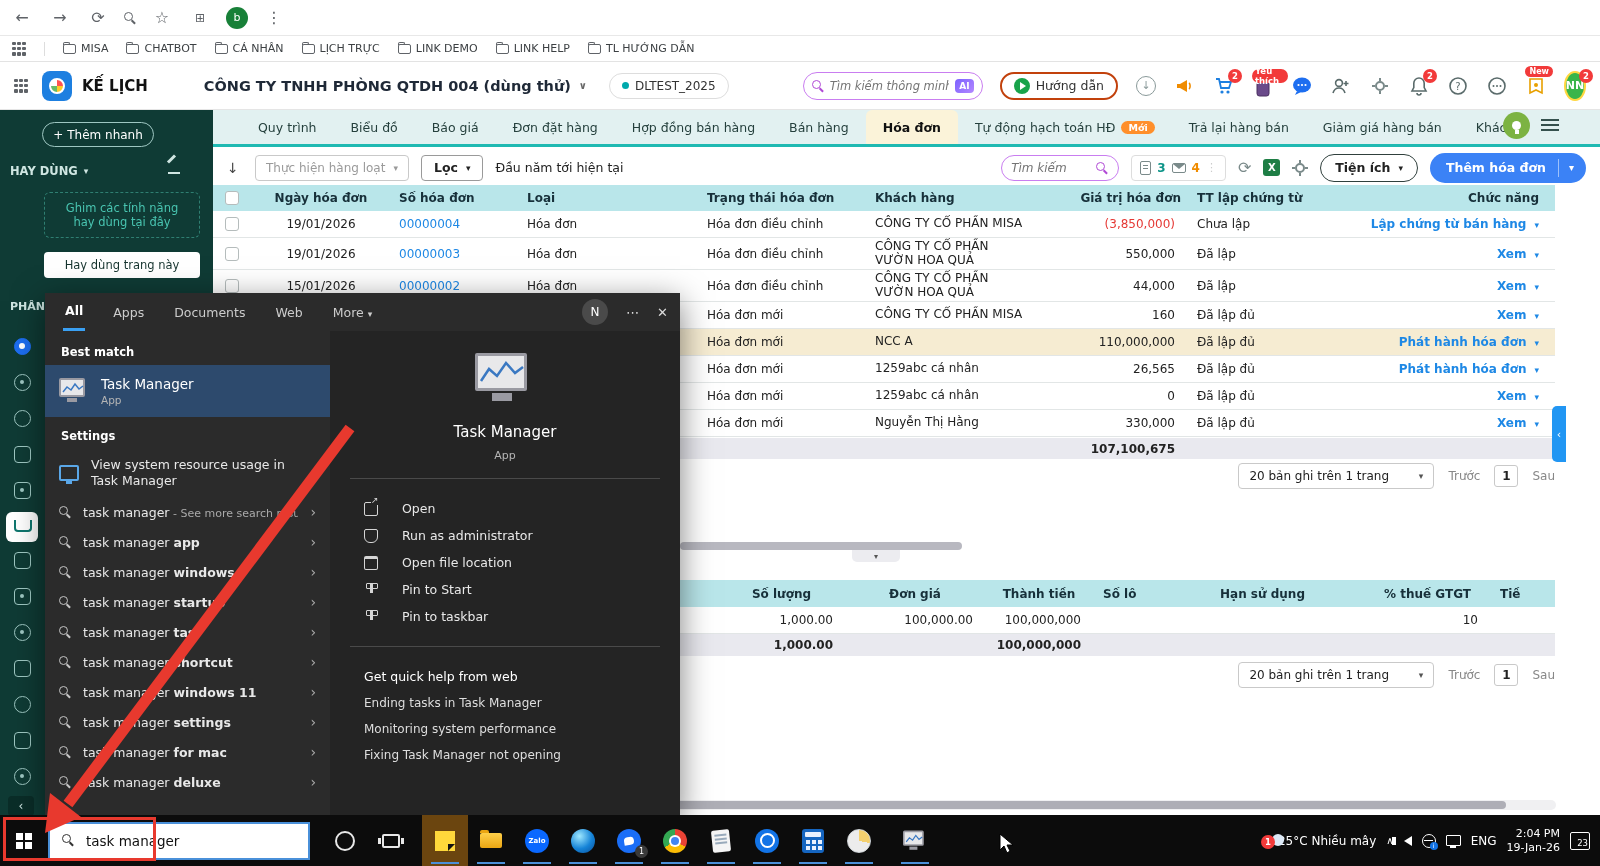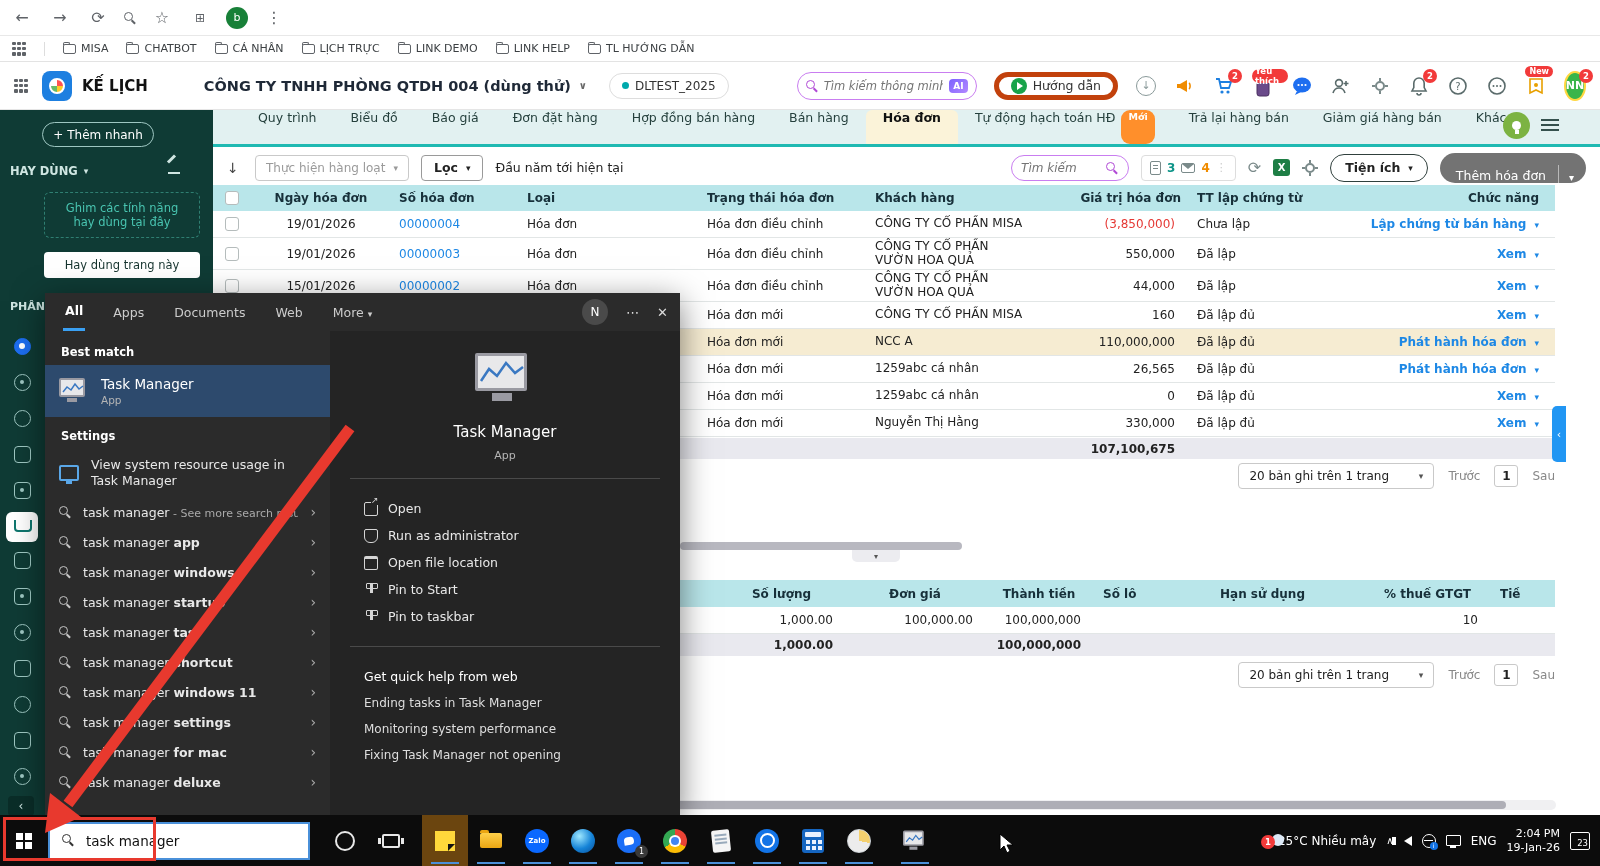--- a/index.html
+++ b/index.html
@@ -27,21 +27,21 @@
   .logo{width:30px;height:30px;border-radius:8px;background:#1d7fe0;display:flex;align-items:center;justify-content:center}
   .logo i{width:16px;height:16px;border-radius:50%;background:conic-gradient(#ff5252 0 25%,#ffca28 25% 50%,#66bb6a 50% 75%,#fff 75% 100%);border:2px solid #fff}
   .brand-name{font-weight:bold;font-size:15px;color:#111}
   #company{margin-left:56px;font-weight:bold;font-size:14.5px;color:#1f2937;display:flex;align-items:center;gap:8px;cursor:pointer}
   #dbpill{margin-left:22px;border:1px solid #ddd;border-radius:14px;height:26px;display:flex;align-items:center;gap:6px;padding:0 12px;font-size:12px;color:#333}
   #dbpill .dot{width:7px;height:7px;border-radius:50%;background:#00a9ac}
   #hdr-right{margin-left:auto;display:flex;align-items:center;gap:17px}
   #smart-search{width:180px;height:28px;border:1.5px solid #c97df0;border-radius:15px;display:flex;align-items:center;padding:0 8px;gap:6px}
   #smart-search input{border:none;outline:none;flex:1;font-size:11.5px;color:#555;font-style:italic;background:transparent;font-family:inherit;min-width:0}
   .ai-chip{background:linear-gradient(135deg,#7b61ff,#b388ff);color:#fff;font-size:9px;font-weight:bold;border-radius:4px;padding:2px 4px}
-  #guide-btn{height:28px;border:5px solid #c2410c;border-radius:15px;display:flex;align-items:center;gap:6px;padding:0 12px;font-size:12.5px;color:#333;cursor:pointer}
+  #guide-btn{height:28px;border:2px solid #c2410c;border-radius:15px;display:flex;align-items:center;gap:6px;padding:0 12px;font-size:12.5px;color:#333;cursor:pointer}
   .play-c{width:16px;height:16px;border-radius:50%;background:#18a34a;position:relative}
   .play-c::after{content:"";position:absolute;left:6px;top:4px;border-left:6px solid #fff;border-top:4px solid transparent;border-bottom:4px solid transparent}
   .hic{position:relative;width:22px;height:22px;display:flex;align-items:center;justify-content:center;cursor:pointer;color:#5a6b6b}
   .badge{position:absolute;top:-6px;right:-7px;background:#f23a3a;color:#fff;border-radius:8px;font-size:8.5px;min-width:14px;height:14px;display:flex;align-items:center;justify-content:center;padding:0 3px;font-weight:bold}
   .badge.txt{right:-14px;border-radius:7px}
   .avatar-nn{width:30px;height:30px;border-radius:50%;background:#39b54a;color:#fff;font-weight:bold;font-size:11px;display:flex;align-items:center;justify-content:center;border:2px solid #ffd740}
   .new-tag{position:absolute;top:-9px;right:-6px;background:#f23a3a;color:#fff;font-size:8px;border-radius:6px;padding:1px 4px;font-weight:bold}
   .dl-c{width:20px;height:20px;border:1.5px solid #8a9a9a;border-radius:50%;display:flex;align-items:center;justify-content:center;font-size:11px;color:#8a9a9a}
   
   #sidebar{position:absolute;left:0;top:110px;width:213px;height:705px;background:#0f3b35;color:#d9eeea}
@@ -55,21 +55,21 @@
   .sic{position:absolute;left:14px;width:17px;height:17px;border:1.6px solid #9ec7c2;border-radius:4px}
   .sic.round{border-radius:50%}
   .sic.fill{background:#1d6ef0;border-color:#1d6ef0}
   .sic.fill::after{content:"";position:absolute;left:4px;top:4px;width:6px;height:6px;border-radius:50%;background:#fff}
   .sic.dot::after{content:"";position:absolute;left:5px;top:5px;width:4px;height:4px;border-radius:50%;background:#9ec7c2}
   .cart-active{position:absolute;left:6px;width:32px;height:30px;background:#fff;border-radius:6px}
   .cart-active::after{content:"";position:absolute;left:8px;top:8px;width:14px;height:10px;border:2px solid #0f766e;border-top:none;border-radius:0 0 4px 4px}
   #collapse{position:absolute;left:8px;top:686px;width:26px;height:20px;background:#0a2d28;border-radius:4px;color:#cfe6e2;font-size:12px;display:flex;align-items:center;justify-content:center;cursor:pointer}
   
   #tabbar{position:absolute;left:213px;top:110px;width:1387px;height:37px;background:#e2f1f1;border-bottom:3px solid #1fb9b2;display:flex;align-items:flex-end;padding-left:28px;z-index:1}
-  .tab{height:34px;display:flex;padding:0 17px;font-size:12.5px;color:#25403d;cursor:pointer;gap:6px;white-space:nowrap}
+  .tab{height:34px;display:flex;align-items:center;padding:0 17px;font-size:12.5px;color:#25403d;cursor:pointer;gap:6px;white-space:nowrap}
   .tab.active{background:#fbf3d9;font-weight:bold;border-radius:6px 6px 0 0;color:#111}
   .moi{background:#ff8f2b;color:#fff;border-radius:9px;font-size:9.5px;padding:1px 7px;font-weight:bold}
   #bulb{position:absolute;left:1290px;top:2px;width:27px;height:27px;border-radius:50%;background:#7cb342;display:flex;align-items:center;justify-content:center}
   #bulb i{width:9px;height:9px;border-radius:50%;background:#fff;position:relative}
   #bulb i::after{content:"";position:absolute;left:2.5px;top:9px;width:4px;height:4px;background:#fff}
   #tab-set{position:absolute;left:1328px;top:9px;width:18px;height:14px;cursor:pointer}
   #tab-set i{display:block;height:2px;background:#35514e;margin-bottom:3px}
   #toolbar{position:absolute;left:213px;top:150px;width:1387px;height:35px;background:#fff;display:flex;align-items:center;padding:0 14px;gap:12px}
   #sort-ic{width:16px;height:16px;position:relative;color:#444;font-size:14px}
   .btn-o{height:26px;border:1px solid #c9c9c9;border-radius:4px;display:flex;align-items:center;gap:8px;padding:0 10px;font-size:12px;color:#9a9a9a;background:#fff}
@@ -90,21 +90,21 @@
   .tool-gl{color:#7a8a8a;font-size:16px;cursor:pointer}
   .xls{width:17px;height:17px;background:#1e7e45;color:#fff;border-radius:3px;font-size:10px;font-weight:bold;display:flex;align-items:center;justify-content:center;cursor:pointer}
   .gear-s{width:16px;height:16px;position:relative;cursor:pointer}
   .gear-s::before{content:"";position:absolute;inset:3px;border:2px solid #7a8a8a;border-radius:50%}
   .gear-s::after{content:"";position:absolute;inset:0;background:
     linear-gradient(#7a8a8a,#7a8a8a) 7px 0/2px 3px no-repeat,
     linear-gradient(#7a8a8a,#7a8a8a) 7px 13px/2px 3px no-repeat,
     linear-gradient(#7a8a8a,#7a8a8a) 0 7px/3px 2px no-repeat,
     linear-gradient(#7a8a8a,#7a8a8a) 13px 7px/3px 2px no-repeat}
   #utils-btn{height:28px;border:1.5px solid #30403d;border-radius:15px;display:flex;align-items:center;gap:8px;padding:0 14px;font-size:12.5px;font-weight:bold;color:#222;cursor:pointer}
-  #add-btn{height:30px;background:#737373;border-radius:16px;display:flex;align-items:flex-end;color:#fff;font-size:12.5px;font-weight:normal;cursor:pointer}
+  #add-btn{height:30px;background:#3b82f6;border-radius:16px;display:flex;align-items:center;color:#fff;font-size:12.5px;font-weight:bold;cursor:pointer}
   #add-btn .lab{padding:0 12px 0 16px}
   #add-btn .sep{width:1px;height:18px;background:rgba(255,255,255,.5)}
   #add-btn .car{padding:0 12px 0 10px;font-size:10px}
   
   .itgrid{display:grid;grid-template-columns:38px 140px 128px 180px 168px 170px 152px 162px 204px}
   #ithead{position:absolute;left:213px;top:185px;width:1342px;height:26px;background:#b9e6ea;font-size:12px;font-weight:bold;color:#17303a;align-items:center;z-index:1}
   #ithead .hc{padding:0 8px;white-space:nowrap;overflow:hidden}
   #itbody{position:absolute;left:213px;top:211px;width:1342px;background:#fff;font-size:12px;color:#222}
   .itrow{min-height:27px;border-bottom:1px solid #e2e6e6;align-items:center}
   .itrow.hl{background:#f6ecd2}
@@ -163,21 +163,21 @@
   .mon-ic::after{content:"";position:absolute;left:5px;top:14px;width:6px;height:3px;background:#5aa7e8}
   .chev-r{margin-left:auto;color:#aaa;font-size:14px}
   .web-item{height:30px;display:flex;align-items:center;gap:12px;padding:0 14px;font-size:12.5px;color:#e8e8e8;cursor:pointer}
   .web-item .mag{color:#c5c5c5}
   .web-item .note{color:#a9a9a9;font-size:11px}
   #sm-right{position:absolute;left:285px;top:38px;width:350px;height:486px;background:#242424;padding-top:22px}
   #sm-right .hero{display:flex;flex-direction:column;align-items:center;gap:8px}
   #sm-right .hero .tt{font-size:15px;color:#fff;margin-top:10px}
   #sm-right .hero .ss{font-size:11px;color:#b5b5b5}
   .sm-hr{border:none;border-top:1px solid #4a4a4a;margin:16px 20px}
-  .act-item{display:flex;align-items:center;gap:10px;padding:6px 34px;font-size:12.5px;color:#e8e8e8;cursor:pointer}
+  .act-item{display:flex;align-items:center;gap:24px;padding:6px 34px;font-size:12.5px;color:#e8e8e8;cursor:pointer}
   .a-ic{width:14px;height:14px;border:1.6px solid #d5d5d5;position:relative;flex:none}
   .a-ic.open{border-radius:2px}
   .a-ic.open::after{content:"↗";position:absolute;left:6px;top:-8px;font-size:9px;color:#d5d5d5;background:#242424}
   .a-ic.shield{border-radius:2px 2px 6px 6px}
   .a-ic.folder{border-radius:2px;border-top-width:3px}
   .a-ic.pin{border:none}
   .a-ic.pin::before{content:"";position:absolute;left:6px;top:1px;width:2.5px;height:9px;background:#d5d5d5}
   .a-ic.pin::after{content:"";position:absolute;left:2px;top:0;width:10px;height:4px;border:1.6px solid #d5d5d5;border-radius:1px}
   .help-item{padding:6px 34px;font-size:12px;color:#dedede;cursor:pointer}
   

